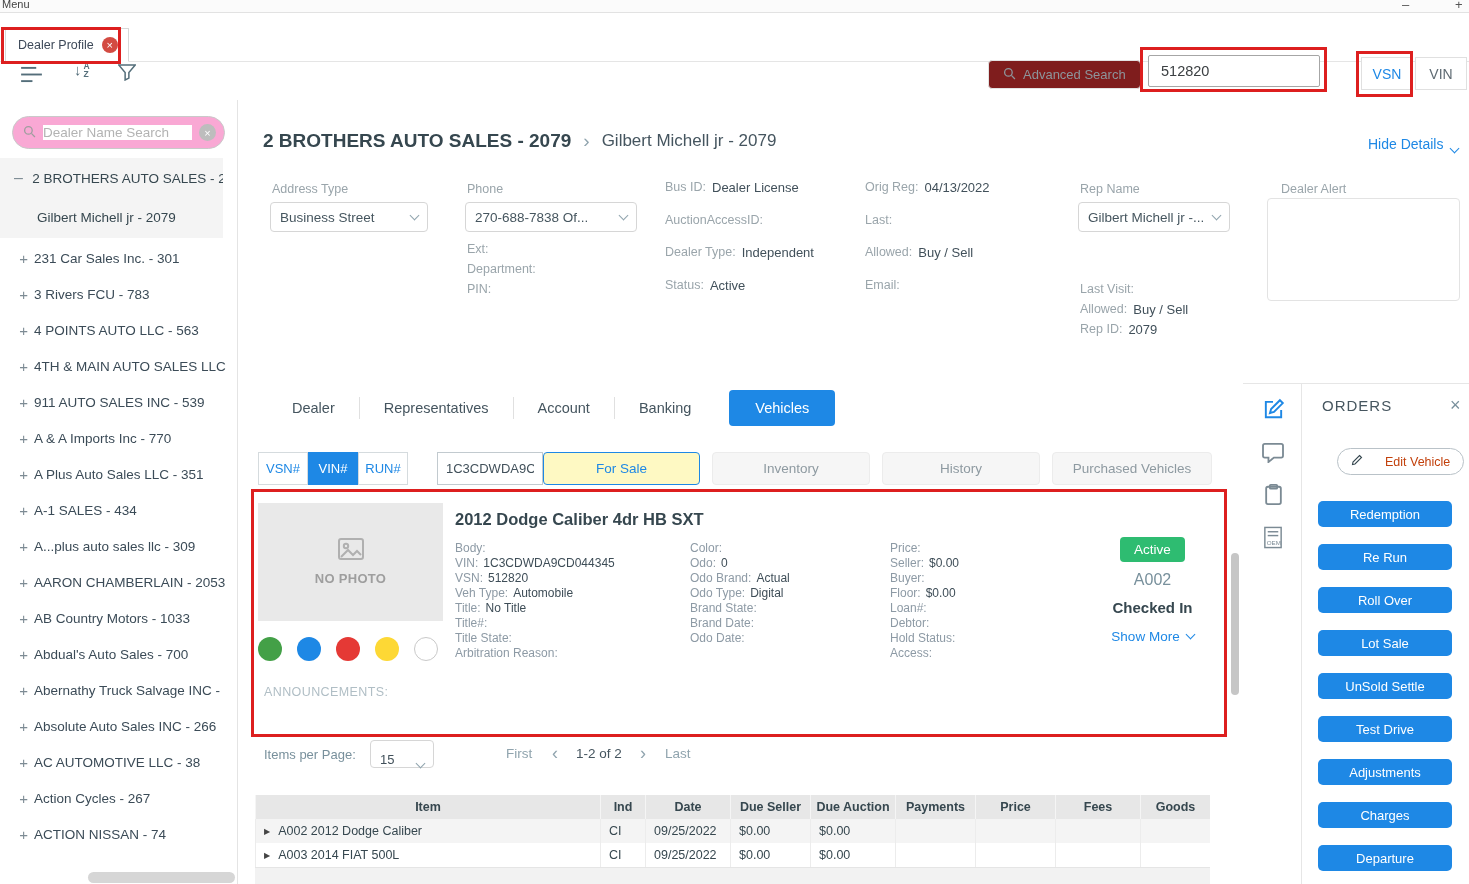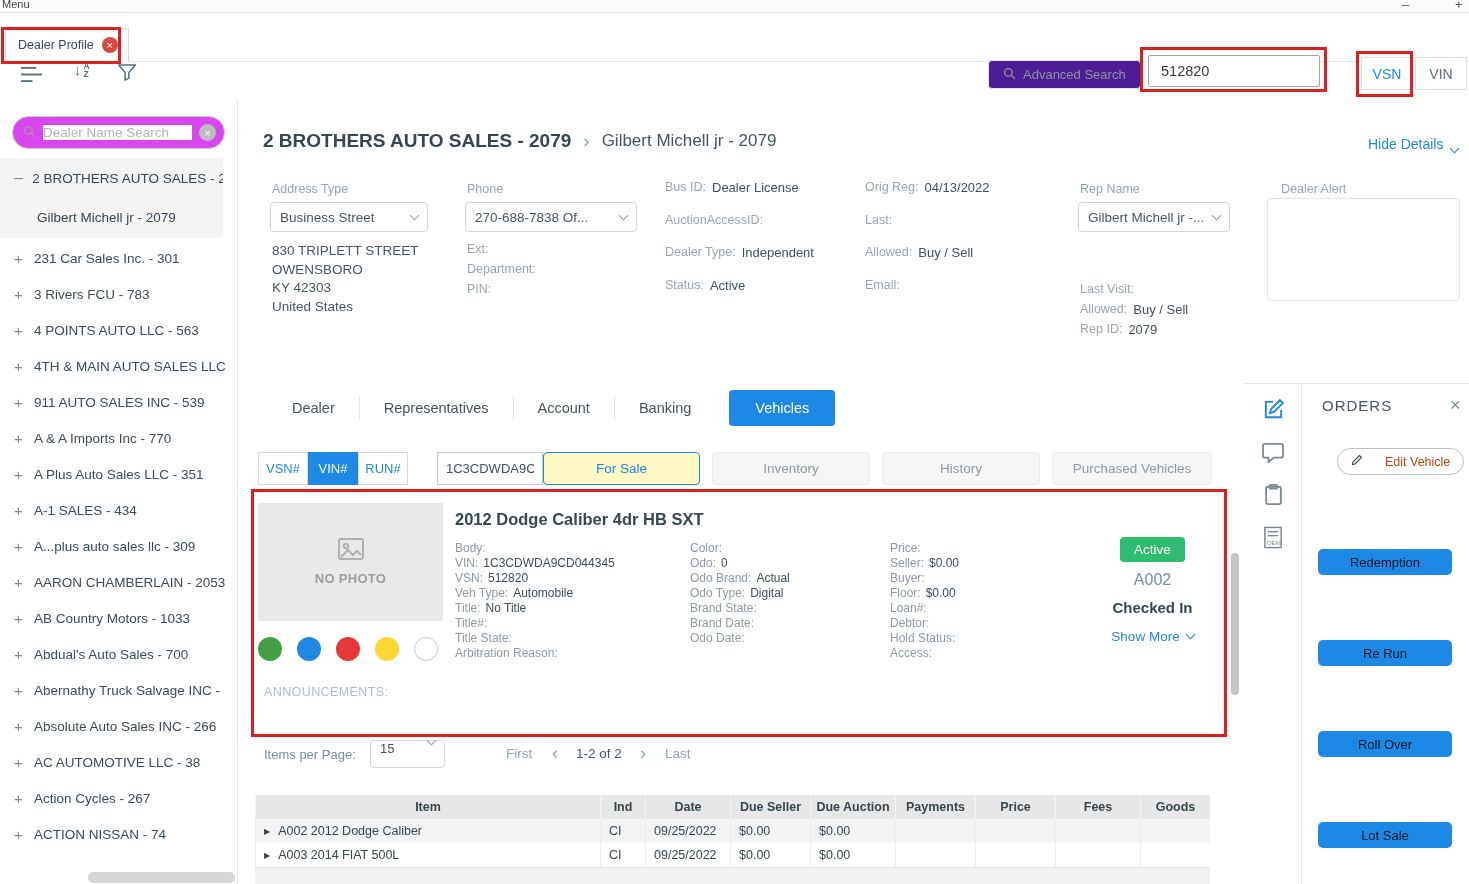--- a/index.html
+++ b/index.html
@@ -20,40 +20,40 @@
   .dp-tab { position:absolute; left:5px; top:28px; height:34px; background:#fff; border:1px solid #d8d8d8; border-bottom:1px solid #fff; display:flex; align-items:center; gap:8px; padding:0 10px 0 12px; z-index:2; }
   .dp-tab-label { font-size:12.5px; color:#3c4858; }
   .tab-close { width:16px; height:16px; border-radius:50%; background:#d34b42; color:#fff; font-size:11px; display:flex; align-items:center; justify-content:center; cursor:pointer; }
   .tab-close::before { content:"×"; }
 
   
   .tool-ico { position:absolute; color:#546e7a; }
   .sort-ico { display:flex; align-items:flex-start; gap:2px; }
   .sort-arrow { font-size:15px; line-height:15px; }
   .sort-az { display:flex; flex-direction:column; font-size:8.5px; font-weight:bold; line-height:8px; }
-  .adv-search { position:absolute; left:988px; top:60px; height:29px; border:1px solid #e3e3e3; border-radius:4px; background:#4c1d95; display:flex; align-items:center; gap:7px; padding:0 14px; color:#8d959b; font-size:13px; cursor:pointer; }
+  .adv-search { position:absolute; left:988px; top:60px; height:29px; border:1px solid #e3e3e3; border-radius:4px; background:#7f1d1d; display:flex; align-items:center; gap:7px; padding:0 14px; color:#8d959b; font-size:13px; cursor:pointer; }
   .main-search { position:absolute; left:1148px; top:55px; width:172px; height:32px; border:1px solid #a6a6a6; border-radius:2px; font-size:14.5px; color:#3c4043; padding:0 12px; font-family:"Liberation Sans",sans-serif; outline:none; }
   .seg-btn { position:absolute; top:57px; width:52px; height:33px; background:#fff; border:1px solid #e0e0e0; font-size:14px; display:flex; align-items:center; justify-content:center; cursor:pointer; font-family:"Liberation Sans",sans-serif; }
   .seg-vsn { left:1361px; color:#1e88e5; }
   .seg-vin { left:1415px; color:#5f6b73; }
 
   
   .side-border { position:absolute; left:237px; top:100px; width:1px; height:784px; background:#e4e4e4; }
-  .dealer-search-wrap { position:absolute; left:12px; top:116px; width:213px; height:33px; border:1px solid #c9c9c9; border-radius:17px; display:flex; align-items:center; padding:0 8px 0 10px; gap:7px; background:#d946ef; }
+  .dealer-search-wrap { position:absolute; left:12px; top:116px; width:213px; height:33px; border:1px solid #c9c9c9; border-radius:17px; display:flex; align-items:center; padding:0 8px 0 10px; gap:7px; background:#f9a8d4; }
   .dealer-search-wrap input { border:none; outline:none; flex:1; font-size:13.5px; color:#455a64; font-family:"Liberation Sans",sans-serif; min-width:0; }
   .dealer-search-wrap input::placeholder { color:#b3b3b3; }
   .clear-ico { width:17px; height:17px; border-radius:50%; background:#bdbdbd; color:#fff; font-size:11px; display:flex; align-items:center; justify-content:center; cursor:pointer; flex:0 0 auto; }
   .clear-ico::before { content:"×"; }
   .dealer-group { position:absolute; left:0; top:158px; width:223px; height:80px; background:#f4f4f4; }
   .dg-row1 { height:40px; display:flex; align-items:center; padding-left:14px; gap:6px; cursor:pointer; }
   .minus-ico { color:#7d8b94; font-size:16px; width:14px; }
   .minus-ico::before { content:"–"; }
   .dg-label { font-size:13.5px; color:#36474f; white-space:nowrap; overflow:hidden; }
   .dg-row2 { height:38px; display:flex; align-items:center; padding-left:37px; font-size:13.5px; color:#36474f; cursor:pointer; }
-  .dealer-list { position:absolute; left:0; top:240px; width:237px; height:640px; overflow:hidden; }
+  .dealer-list { position:absolute; left:0; top:240px; width:237px; height:640px; overflow:hidden;text-align:right; }
   .dealer-item { height:36px; display:flex; align-items:center; padding-left:14px; gap:6px; cursor:pointer; }
   .plus-ico { color:#7d8b94; font-size:15px; width:14px; }
   .plus-ico::before { content:"+"; }
   .dealer-label { font-size:13.5px; color:#3b4b57; white-space:nowrap; overflow:hidden; }
   .side-scroll { position:absolute; left:88px; top:872px; width:147px; height:11px; border-radius:6px; background:#d6d6d6; }
 
   
   .bc-parent { font-size:19px; font-weight:bold; color:#36474f; }
   .bc-sep { font-size:19px; color:#90a4ae; margin:0 12px; }
   .bc-child { font-size:17px; color:#45555f; }
@@ -97,21 +97,21 @@
   .badge-active { background:#2ebc71; color:#fff; font-size:13.5px; border-radius:4px; padding:5px 14px; }
   .run-no { margin-top:9px; font-size:16px; color:#78909c; }
   .checked-in { margin-top:10px; font-size:15px; font-weight:bold; color:#36474f; }
   .show-more { margin-top:13px; color:#1e88e5; font-size:13.5px; display:flex; align-items:center; gap:7px; cursor:pointer; }
   .dots { position:absolute; left:258px; top:637px; display:flex; gap:15px; }
   .dot { width:24px; height:24px; border-radius:50%; cursor:pointer; }
   .announcements { position:absolute; left:264px; top:685px; font-size:12.5px; color:#b0bec5; letter-spacing:0.4px; }
 
   
   .pg-label { position:absolute; left:264px; top:747px; font-size:13px; color:#78909c; }
-  .pg-select { position:absolute; left:370px; top:740px; width:75px; height:28px; border:1px solid #d6d6d6; border-radius:4px; display:flex; align-items:flex-start; justify-content:space-between; padding:0 9px; font-size:13px; color:#41505a; cursor:pointer; }
+  .pg-select { position:absolute; left:370px; top:740px; width:64px; height:28px; border:1px solid #d6d6d6; border-radius:4px; display:flex; align-items:flex-end; justify-content:space-between; padding:0 9px; font-size:13px; color:#41505a; cursor:pointer; }
   .pg-first { position:absolute; left:506px; top:746px; font-size:13.5px; color:#90a4ae; cursor:pointer; }
   .pg-prev  { position:absolute; left:552px; top:744px; font-size:18px; color:#90a4ae; cursor:pointer; line-height:18px; }
   .pg-prev::before { content:"‹"; }
   .pg-range { position:absolute; left:576px; top:746px; font-size:13.5px; color:#45555f; }
   .pg-next  { position:absolute; left:640px; top:744px; font-size:18px; color:#90a4ae; cursor:pointer; line-height:18px; }
   .pg-next::before { content:"›"; }
   .pg-last  { position:absolute; left:665px; top:746px; font-size:13.5px; color:#90a4ae; cursor:pointer; }
 
   
   .otable { position:absolute; left:255px; top:795px; width:955px; }
@@ -137,21 +137,21 @@
 
   
   .panel-topline { position:absolute; left:1243px; top:383px; width:226px; height:1px; background:#e6e6e6; }
   .panel-leftline { position:absolute; left:1301px; top:383px; width:1px; height:501px; background:#e6e6e6; }
   .icon-strip-item { position:absolute; left:1260px; width:26px; height:26px; display:flex; align-items:center; justify-content:center; cursor:pointer; }
   .orders-title { position:absolute; left:1322px; top:397px; font-size:15px; color:#46565f; letter-spacing:1px; }
   .orders-close { position:absolute; left:1450px; top:395px; font-size:18px; color:#78909c; cursor:pointer; }
   .orders-close::before { content:"×"; }
   .edit-vehicle { position:absolute; left:1337px; top:448px; height:27px; border:1px solid #b9c2c8; border-radius:15px; background:#fff; display:flex; align-items:center; gap:22px; padding:0 13px; font-size:12.5px; color:#c2410c; cursor:pointer; }
   .actions-col { position:absolute; left:1318px; top:501px; width:134px; display:flex; flex-direction:column; gap:17px; }
-  .action-btn { height:26px; border:none; border-radius:5px; background:#1e88e5; color:#0f172a; font-size:13px; cursor:pointer; font-family:"Liberation Sans",sans-serif;margin-top:48px; }
+  .action-btn { height:26px; border:none; border-radius:5px; background:#1e88e5; color:#ffffff; font-size:13px; cursor:pointer; font-family:"Liberation Sans",sans-serif; }
 
   
   .main-scroll-thumb { position:absolute; left:1231px; top:553px; width:8px; height:142px; border-radius:4px; background:#c6c6c6; }
 
   
   .annot { position:absolute; border:3px solid #dd1f1f; pointer-events:none; z-index:50; }
 </style>
 </head>
 <body>
 
@@ -318,26 +318,20 @@
   </div>
   <div class="hide-details">
     <span>Hide Details</span>
     <span class="chev blue"></span>
   </div>
 
   <div class="abs field-label" style="left:272px; top:182px;">Address Type</div>
   <div class="abs dropdown" style="left:270px; top:202px; width:158px;">
     <span>Business Street</span>
     <span class="chev"></span>
-  </div>
-  <div class="abs addr-lines" style="left:272px; top:242px;">
-    <div>830 TRIPLETT STREET</div>
-    <div>OWENSBORO</div>
-    <div>KY 42303</div>
-    <div>United States</div>
   </div>
 
   <div class="abs field-label" style="left:467px; top:182px;">Phone</div>
   <div class="abs dropdown" style="left:465px; top:202px; width:172px;">
     <span>270-688-7838 Of...</span>
     <span class="chev"></span>
   </div>
   <div class="abs pairs-tight" style="left:467px; top:240px;">
   <div class="pair">
     <span class="pair-label">Ext:</span>

